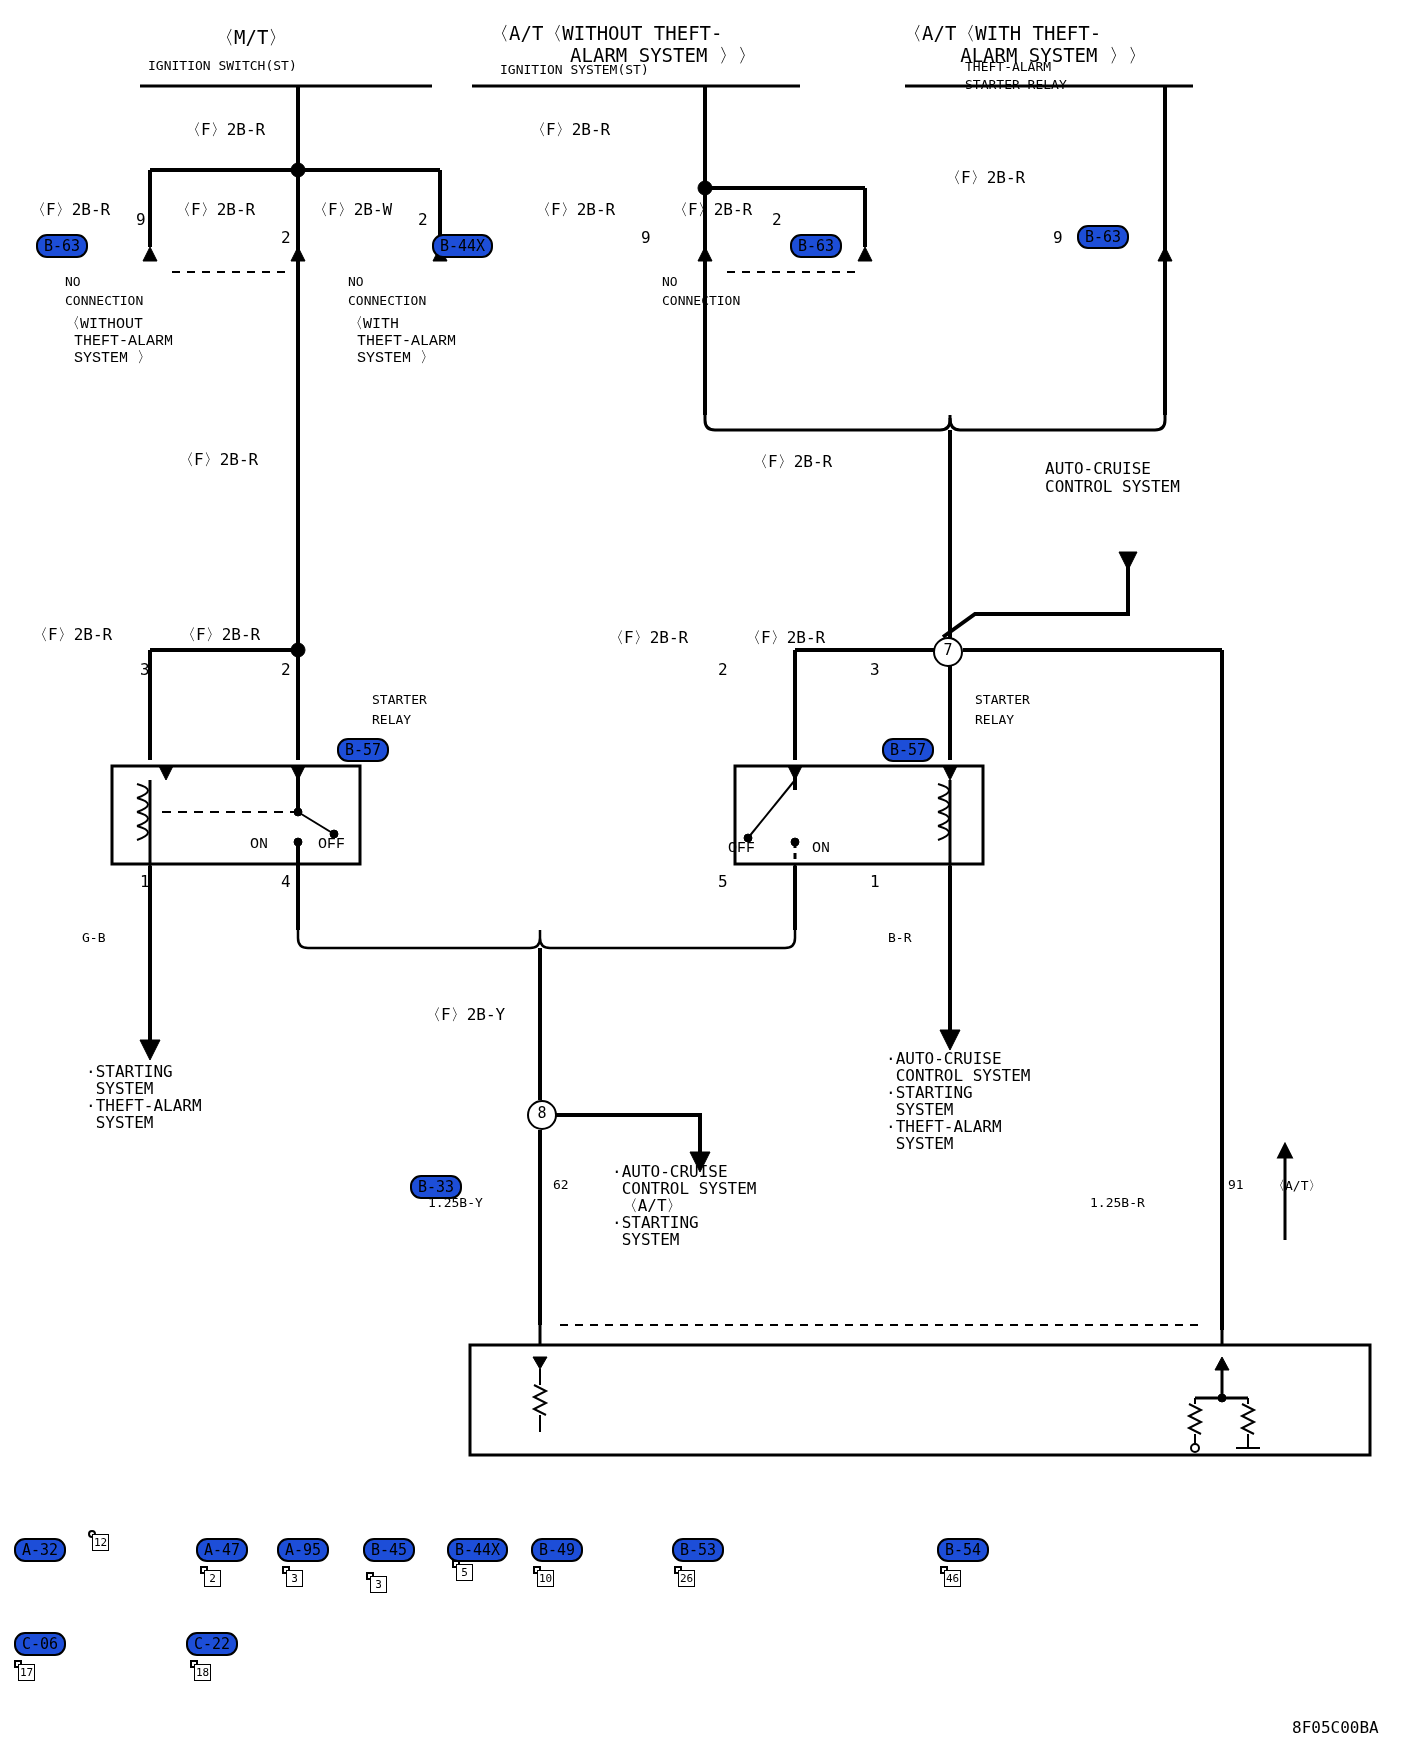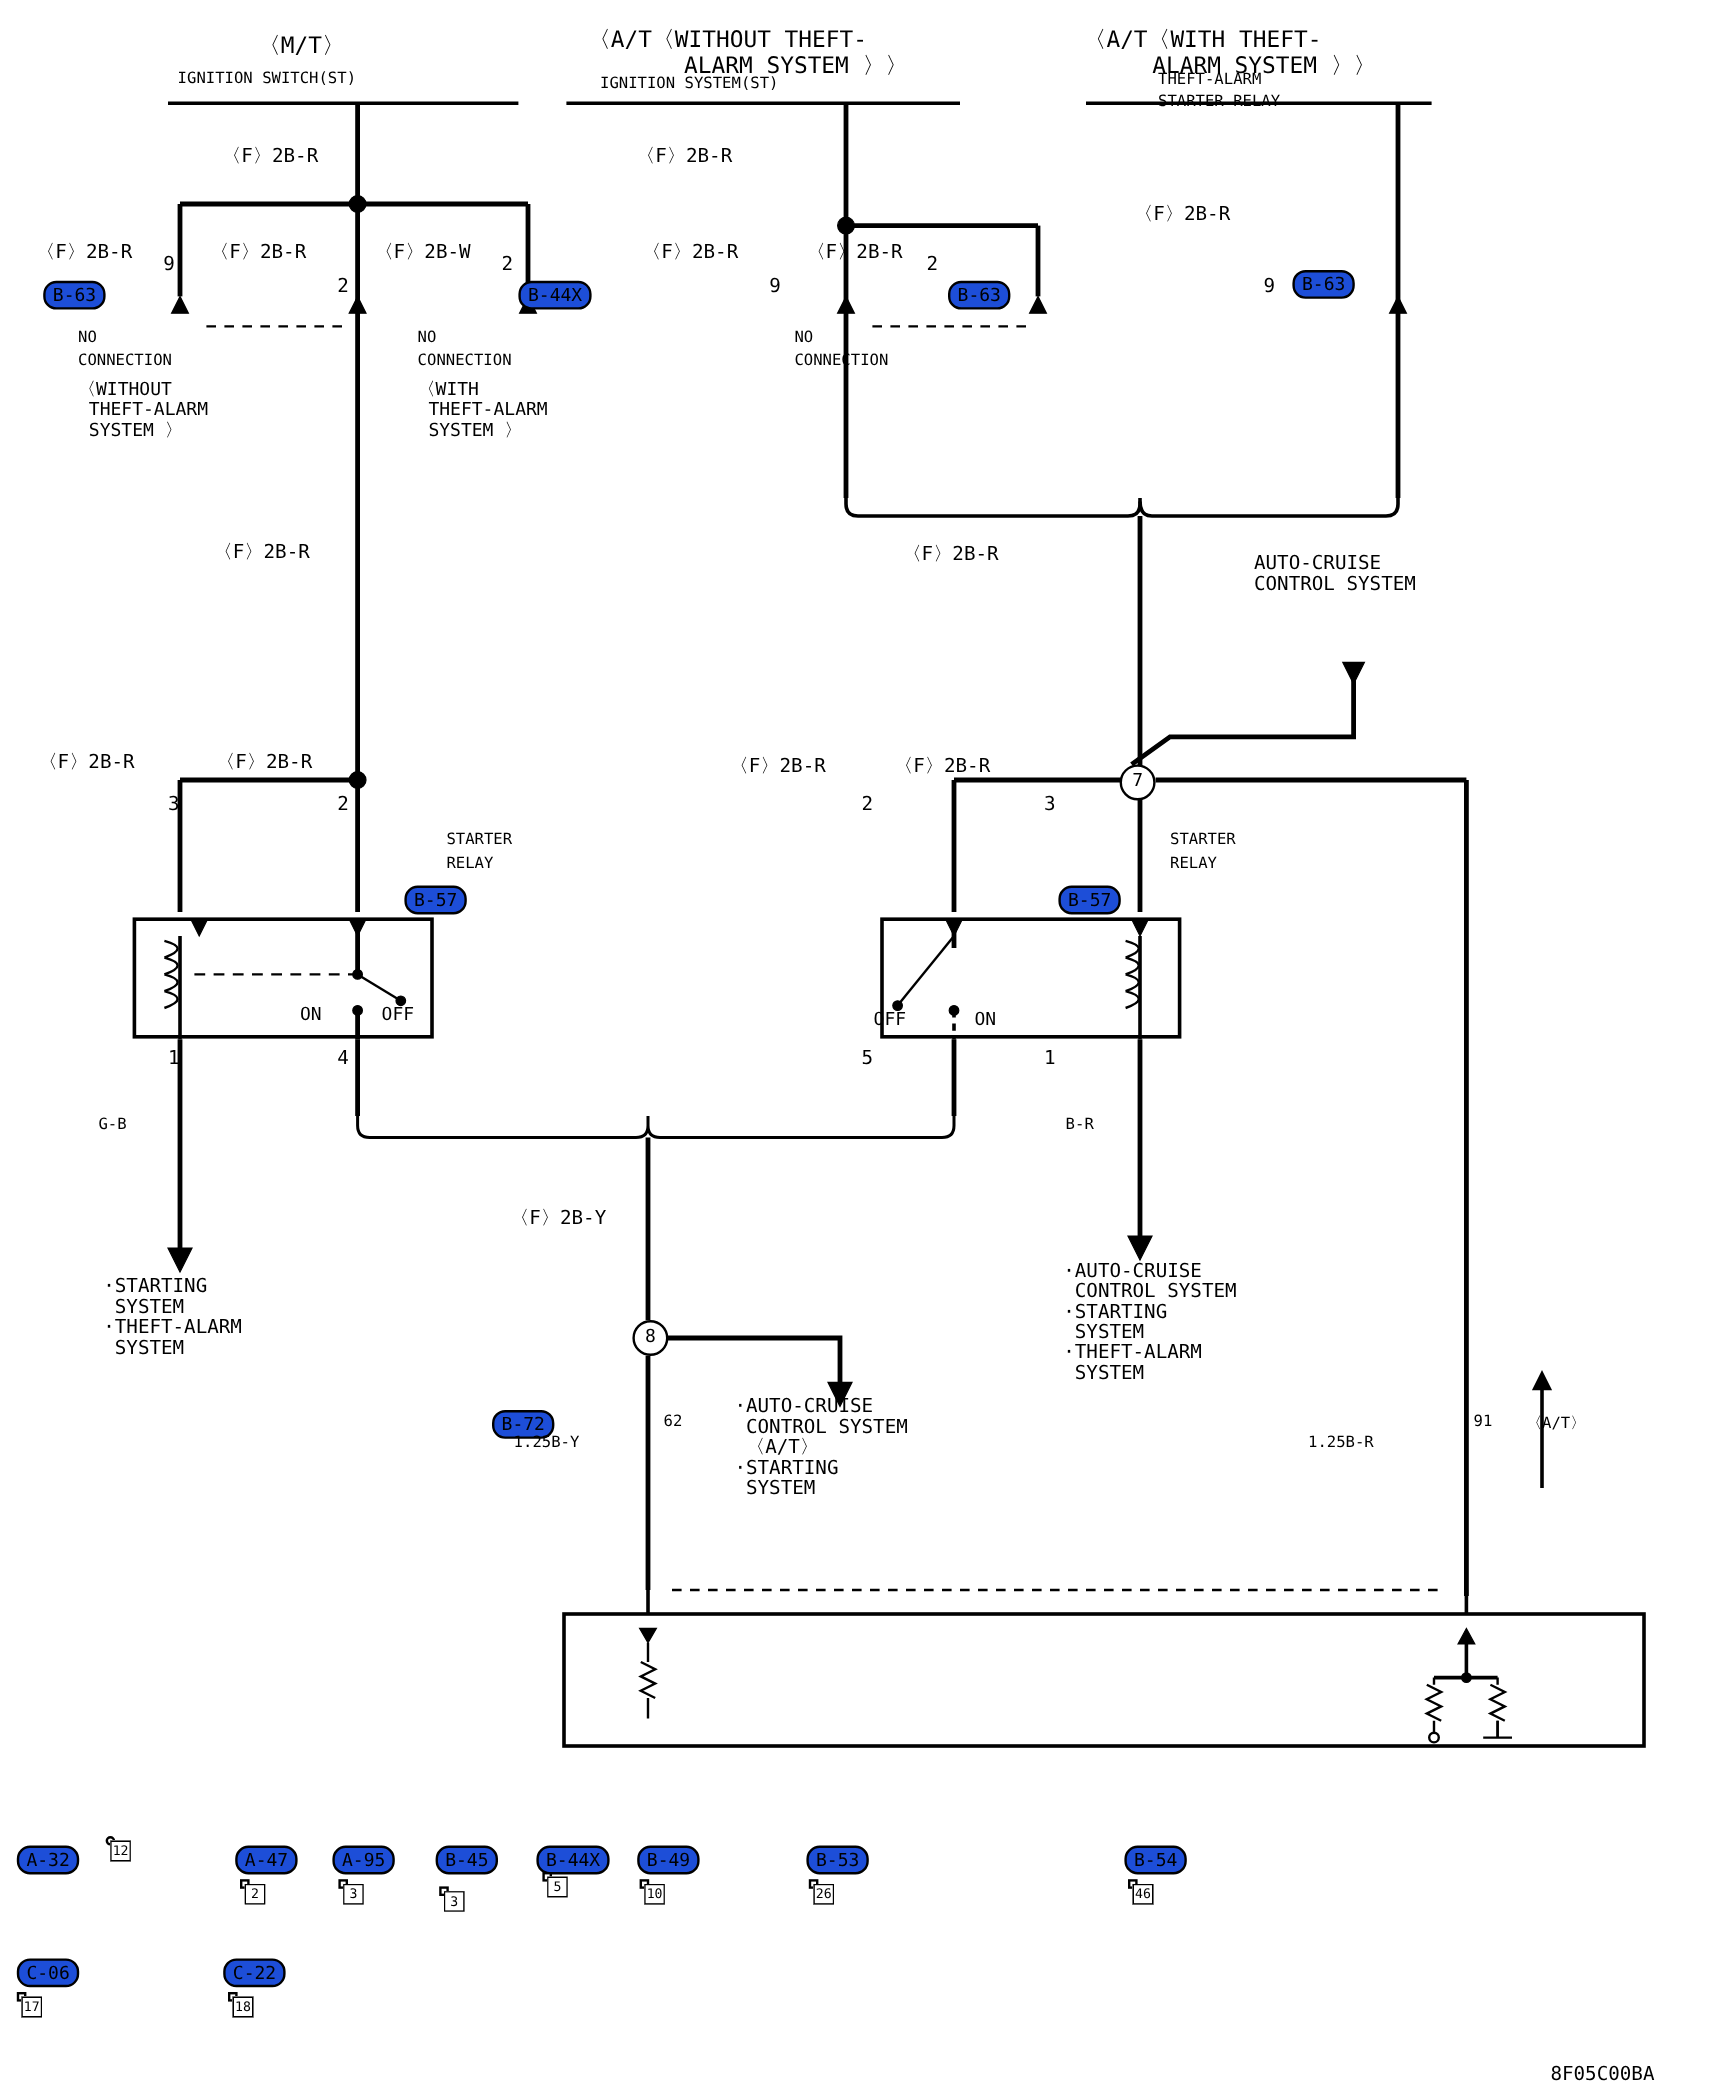--- a/index.html
+++ b/index.html
@@ -1,18 +1,18 @@
 <!DOCTYPE html>
 <html><head>
 <meta charset="utf-8">
 <style>
   html,body{margin:0;padding:0;background:#fff;}
   body{width:1424px;height:1744px;position:relative;font-family:"DejaVu Sans Mono",monospace;color:#000;overflow:hidden;}
   .lbl{position:absolute;white-space:pre;font-family:"DejaVu Sans Mono",monospace;letter-spacing:0px;}
-  .t14{font-size:15px;}
+  .t14{font-size:15px;font-family:Liberation Mono, monospace;}
   .t15{font-size:16px;}
   .t16{font-size:13px;}
   .t18{font-size:19px;}
   .ctr{text-align:center;}
   svg{position:absolute;left:0;top:0;}
   .tag{position:absolute;border:2px solid #000;border-radius:11px;padding:1px 6px;font-size:15px;font-family:"DejaVu Sans Mono",monospace;background:#1d4ed8;white-space:nowrap;}
   .pin{position:absolute;border:1px solid #000;font-size:11px;font-family:"DejaVu Sans Mono",monospace;text-align:center;background:#fff;box-sizing:border-box;}
   .circnum{position:absolute;border:2px solid #000;border-radius:50%;width:26px;height:26px;line-height:23px;text-align:center;font-size:15px;background:#fff;font-family:"DejaVu Sans Mono",monospace;}
 </style>
 </head>
@@ -156,21 +156,21 @@
 <div class="lbl t15" style="left:752px;top:452px;">〈F〉2B-R</div>
 <div class="lbl t15" style="left:608px;top:628px;">〈F〉2B-R</div>
 <div class="lbl t15" style="left:745px;top:628px;">〈F〉2B-R</div>
 
 <div class="tag" style="left:36px;top:234px;">B-63</div>
 <div class="tag" style="left:432px;top:234px;">B-44X</div>
 <div class="tag" style="left:790px;top:234px;">B-63</div>
 <div class="tag" style="left:1077px;top:225px;">B-63</div>
 <div class="tag" style="left:882px;top:738px;">B-57</div>
 <div class="tag" style="left:337px;top:738px;">B-57</div>
-<div class="tag" style="left:410px;top:1175px;">B-72</div>
+<div class="tag" style="left:410px;top:1175px;">B-33</div>
 
 <div class="lbl t15" style="left:136px;top:210px;">9</div>
 <div class="lbl t15" style="left:281px;top:228px;">2</div>
 <div class="lbl t15" style="left:418px;top:210px;">2</div>
 <div class="lbl t15" style="left:641px;top:228px;">9</div>
 <div class="lbl t15" style="left:772px;top:210px;">2</div>
 <div class="lbl t15" style="left:1053px;top:228px;">9</div>
 
 <div class="lbl t15" style="left:140px;top:660px;">3</div>
 <div class="lbl t15" style="left:281px;top:660px;">2</div>

